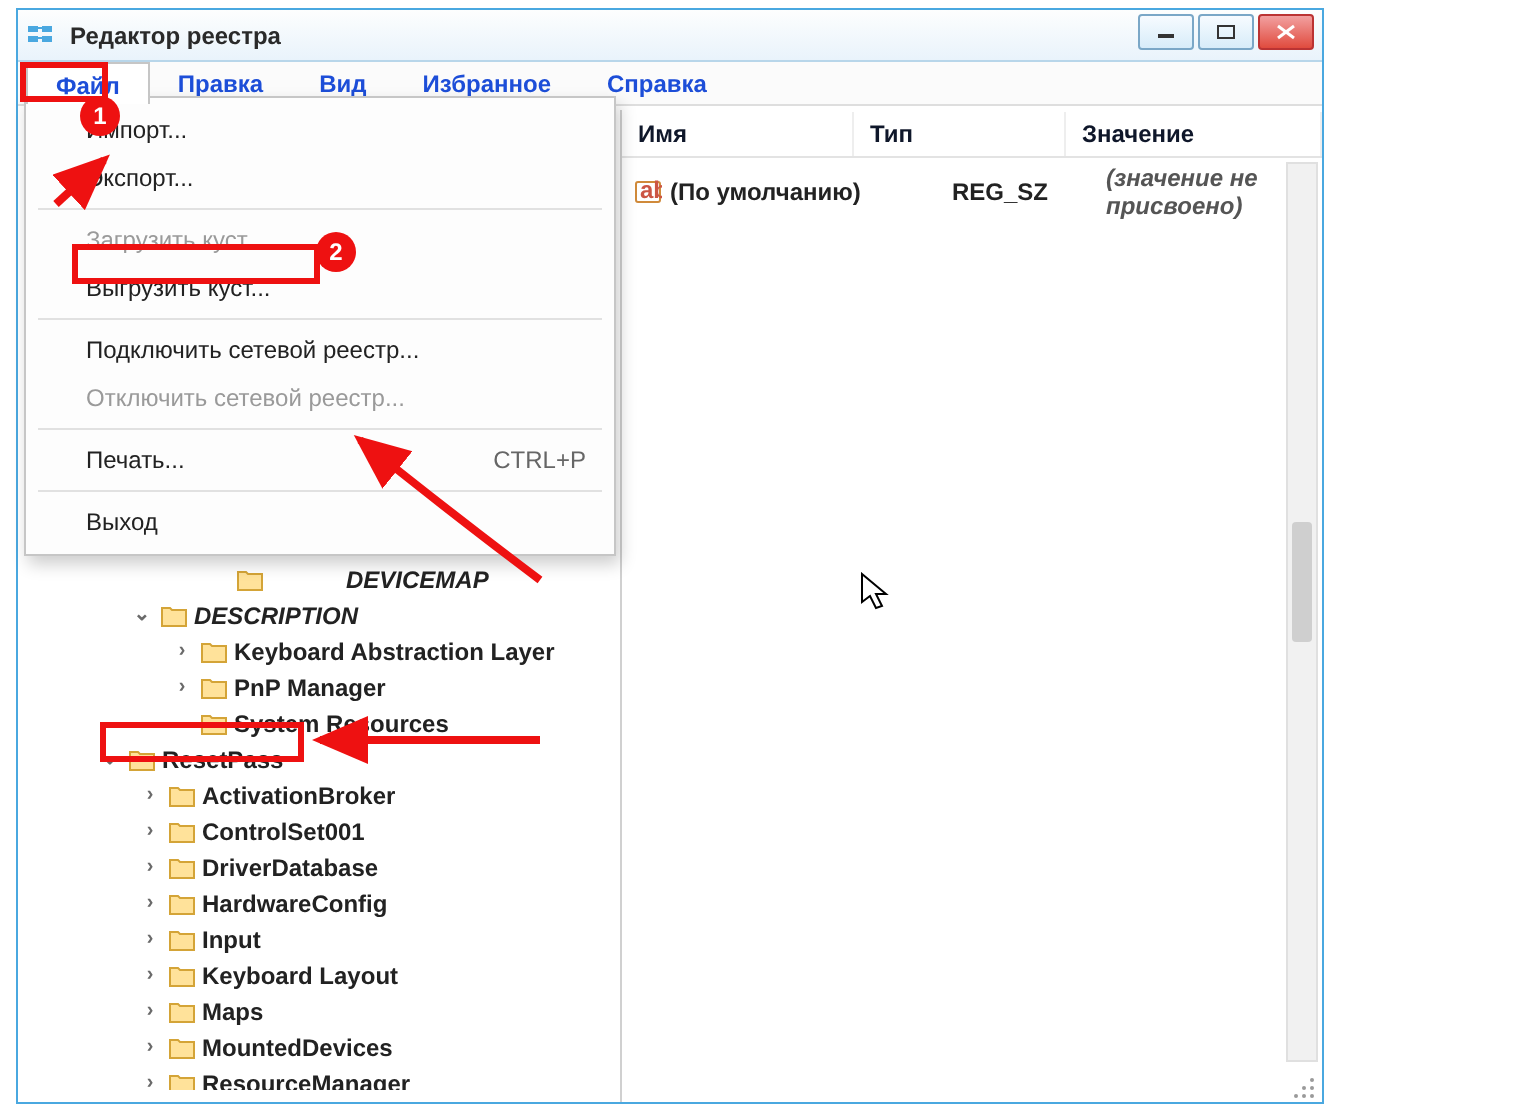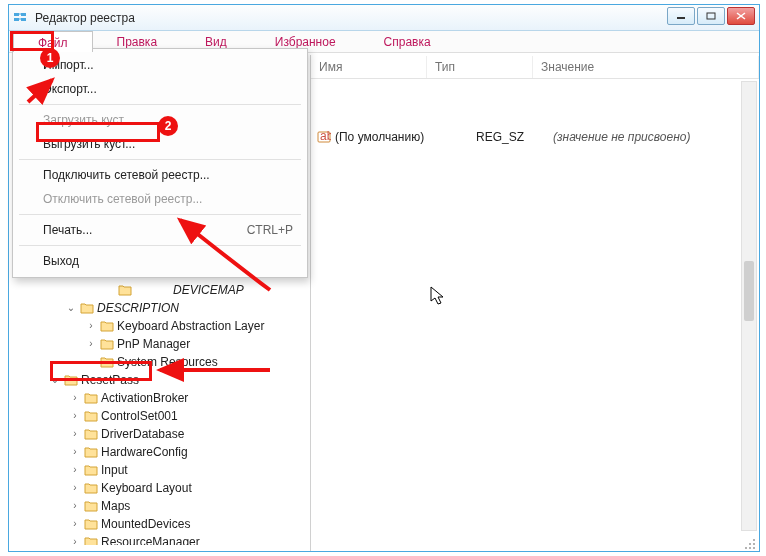--- a/index.html
+++ b/index.html
@@ -1,47 +1,47 @@
 <!DOCTYPE html>
 <html><head>
 <meta charset="utf-8">
 <style>
 * { box-sizing: border-box; margin: 0; padding: 0; font-family: "Segoe UI", Tahoma, sans-serif; font-size: 12px; }
 body { background: #fff; width: 766px; height: 556px; overflow: hidden; position: relative; }
 
-.window { position: absolute; left: 8px; top: 4px; width: 752px; height: 548px; border: 1px solid #4aa8e0; background: #fff; }
+.window { position: absolute; left: 8px; top: 4px; width: 654px; height: 548px; border: 1px solid #4aa8e0; background: #fff; font-weight: bold; }
 
 .titlebar { height: 26px; background: linear-gradient(#fdfefe,#e9f3fb); border-bottom: 1px solid #b8d6ea; display: flex; align-items: center; padding: 0 4px; position: relative; }
 .title-icon { width: 16px; height: 16px; display: inline-flex; align-items: center; justify-content: center; margin-right: 6px; }
 .title-text { color: #2a2a2a; font-size: 12px; }
 .win-controls { position: absolute; right: 4px; top: 2px; display: flex; gap: 2px; }
 .win-btn { width: 28px; height: 18px; border: 1px solid #7aa7c7; border-radius: 2px; background: linear-gradient(#f7fbff,#d7ecf9); display: flex; align-items: center; justify-content: center; font-size: 11px; color: #333; cursor: pointer; }
 .win-btn.close { background: linear-gradient(#f2a0a0,#e04b3e); border-color: #b33; color: #fff; }
 
 .menubar { height: 22px; background: #fbfbfb; border-bottom: 1px solid #dedede; display: flex; align-items: stretch; padding: 0 4px; }
-.menu-item { padding: 4px 24px; cursor: pointer; color: #be185d; }
+.menu-item { padding: 4px 14px; cursor: pointer; color: #1d4ed8; }
 .menu-item.active { background: #fff; border: 1px solid #c6c6c6; border-bottom: none; position: relative; z-index: 30; }
 
 .dropdown { position: absolute; left: 12px; top: 48px; width: 296px; background: #fdfdfd; border: 1px solid #c6c6c6; box-shadow: 2px 4px 8px rgba(0,0,0,0.2); z-index: 25; padding: 4px 0; }
 .dd-item { padding: 5px 14px 5px 30px; cursor: pointer; color: #222; display: flex; justify-content: space-between; }
 .dd-item.disabled { color: #9a9a9a; cursor: default; }
 .dd-sep { height: 1px; background: #e1e1e1; margin: 3px 6px; }
 .dd-shortcut { color: #666; }
 
 .client { position: absolute; left: 0; right: 0; top: 50px; bottom: 0; display: flex; }
 .tree-pane { width: 302px; border-right: 1px solid #d0d0d0; overflow: hidden; position: relative; }
 .list-pane { flex: 1; position: relative; }
 
 .list-header { height: 24px; border-bottom: 1px solid #e3e3e3; display: flex; align-items: center; background: #fff; }
-.lh-col { padding: 4px 8px; border-right: 1px solid #eee; color: #737373; }
+.lh-col { padding: 4px 8px; border-right: 1px solid #eee; color: #0f172a; }
 .lh-name { width: 116px; }
 .lh-type { width: 106px; }
 .lh-val { flex: 1; }
 
-.list-row { display: flex; align-items: center; padding: 3px 6px; margin-top: 48px; }
+.list-row { display: flex; align-items: center; padding: 3px 6px; }
 .row-icon { width: 14px; height: 14px; margin-right: 4px; display: inline-flex; align-items: center; justify-content: center; }
 .row-name { width: 112px; color: #222; }
 .row-type { width: 106px; color: #222; text-align: center; }
 .row-val { flex: 1; color: #555; font-style: italic; }
 
 .tree { position: absolute; left: 4px; right: 4px; top: 208px; bottom: 6px; overflow: hidden; }
 .tree-row { display: flex; align-items: center; height: 18px; padding-left: 0; white-space: nowrap; }
 .tw { display: inline-block; width: 12px; text-align: center; color: #6a6a6a; cursor: pointer; font-size: 10px; line-height: 1; }
 .fold { width: 14px; height: 12px; margin: 0 3px; display: inline-flex; align-items: center; justify-content: center; }
 .tree-label { color: #222; }

